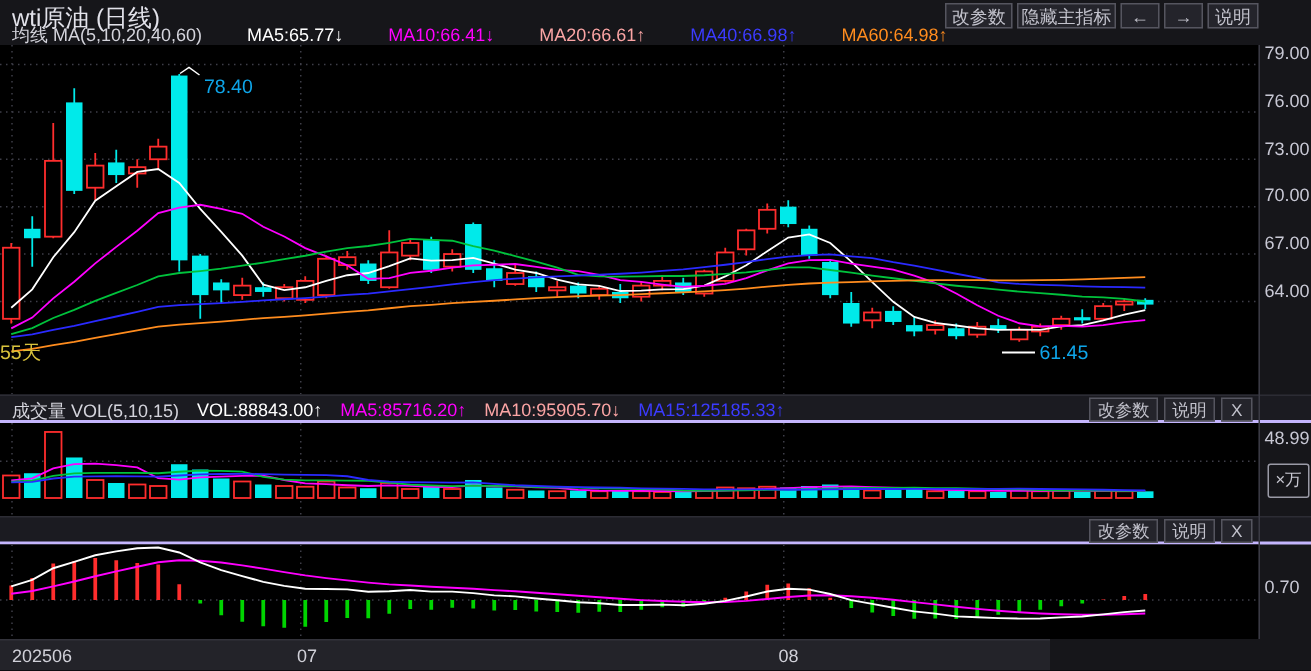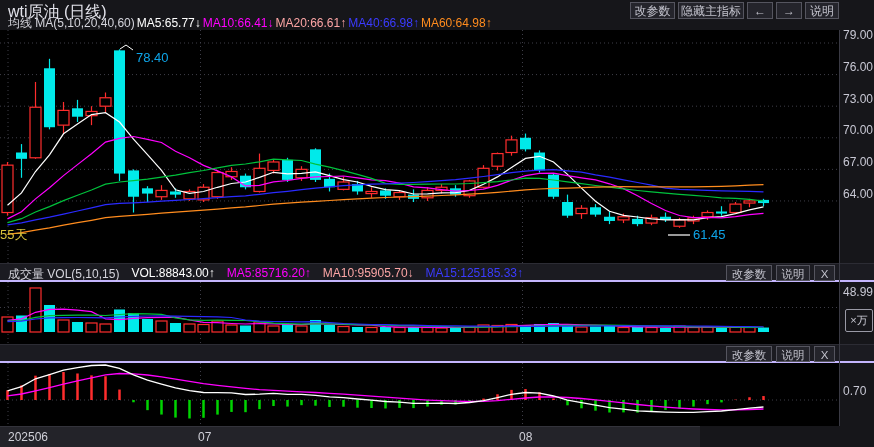--- a/index.html
+++ b/index.html
@@ -3,21 +3,21 @@
 <meta charset="utf-8">
 <style>
   html,body{margin:0;padding:0;background:#0d0d10;}
   .screen{position:relative;width:874px;height:447px;background:#16161a;overflow:hidden;
           font-family:"Liberation Sans","DejaVu Sans",sans-serif;color:#d4d4dc;}
   
   .topbar{position:absolute;left:0;top:0;width:874px;height:16px;}
   .title{position:absolute;left:8px;top:2px;font-size:16px;color:#e2e2ea;white-space:nowrap;}
   .tbtn{position:absolute;top:2px;height:17px;line-height:17px;text-align:center;font-size:12px;
         color:#c2c2cc;background:#24242b;border:1px solid #55555f;box-sizing:border-box;cursor:pointer;white-space:nowrap;}
-  .marow{position:absolute;left:0;top:16px;width:840px;height:14px;display:flex;gap:2px;
+  .marow{position:absolute;left:0;top:16px;width:840px;height:14px;display:flex;gap:30px;
          align-items:center;padding-left:8px;font-size:12px;white-space:nowrap;}
   .panel{position:absolute;left:0;background:#000;}
   .axlbl{position:absolute;font-size:12px;color:#c8c8d4;white-space:nowrap;}
   .hdr{position:absolute;left:0;width:874px;background:#1b1b21;border-top:1px solid #2c2c34;
        border-bottom:2px solid #c4b5fd;box-sizing:border-box;}
   .hdrtxt{position:absolute;left:8px;top:2px;display:flex;gap:12px;font-size:12px;white-space:nowrap;}
   .sbtn{position:absolute;top:1px;height:16px;line-height:16px;text-align:center;font-size:11.5px;
         color:#c2c2cc;background:#24242b;border:1px solid #55555f;box-sizing:border-box;cursor:pointer;}
   .xaxis{position:absolute;left:0;top:426px;width:700px;height:21px;background:#232329;
          border-top:1px solid #33333b;box-sizing:border-box;}

